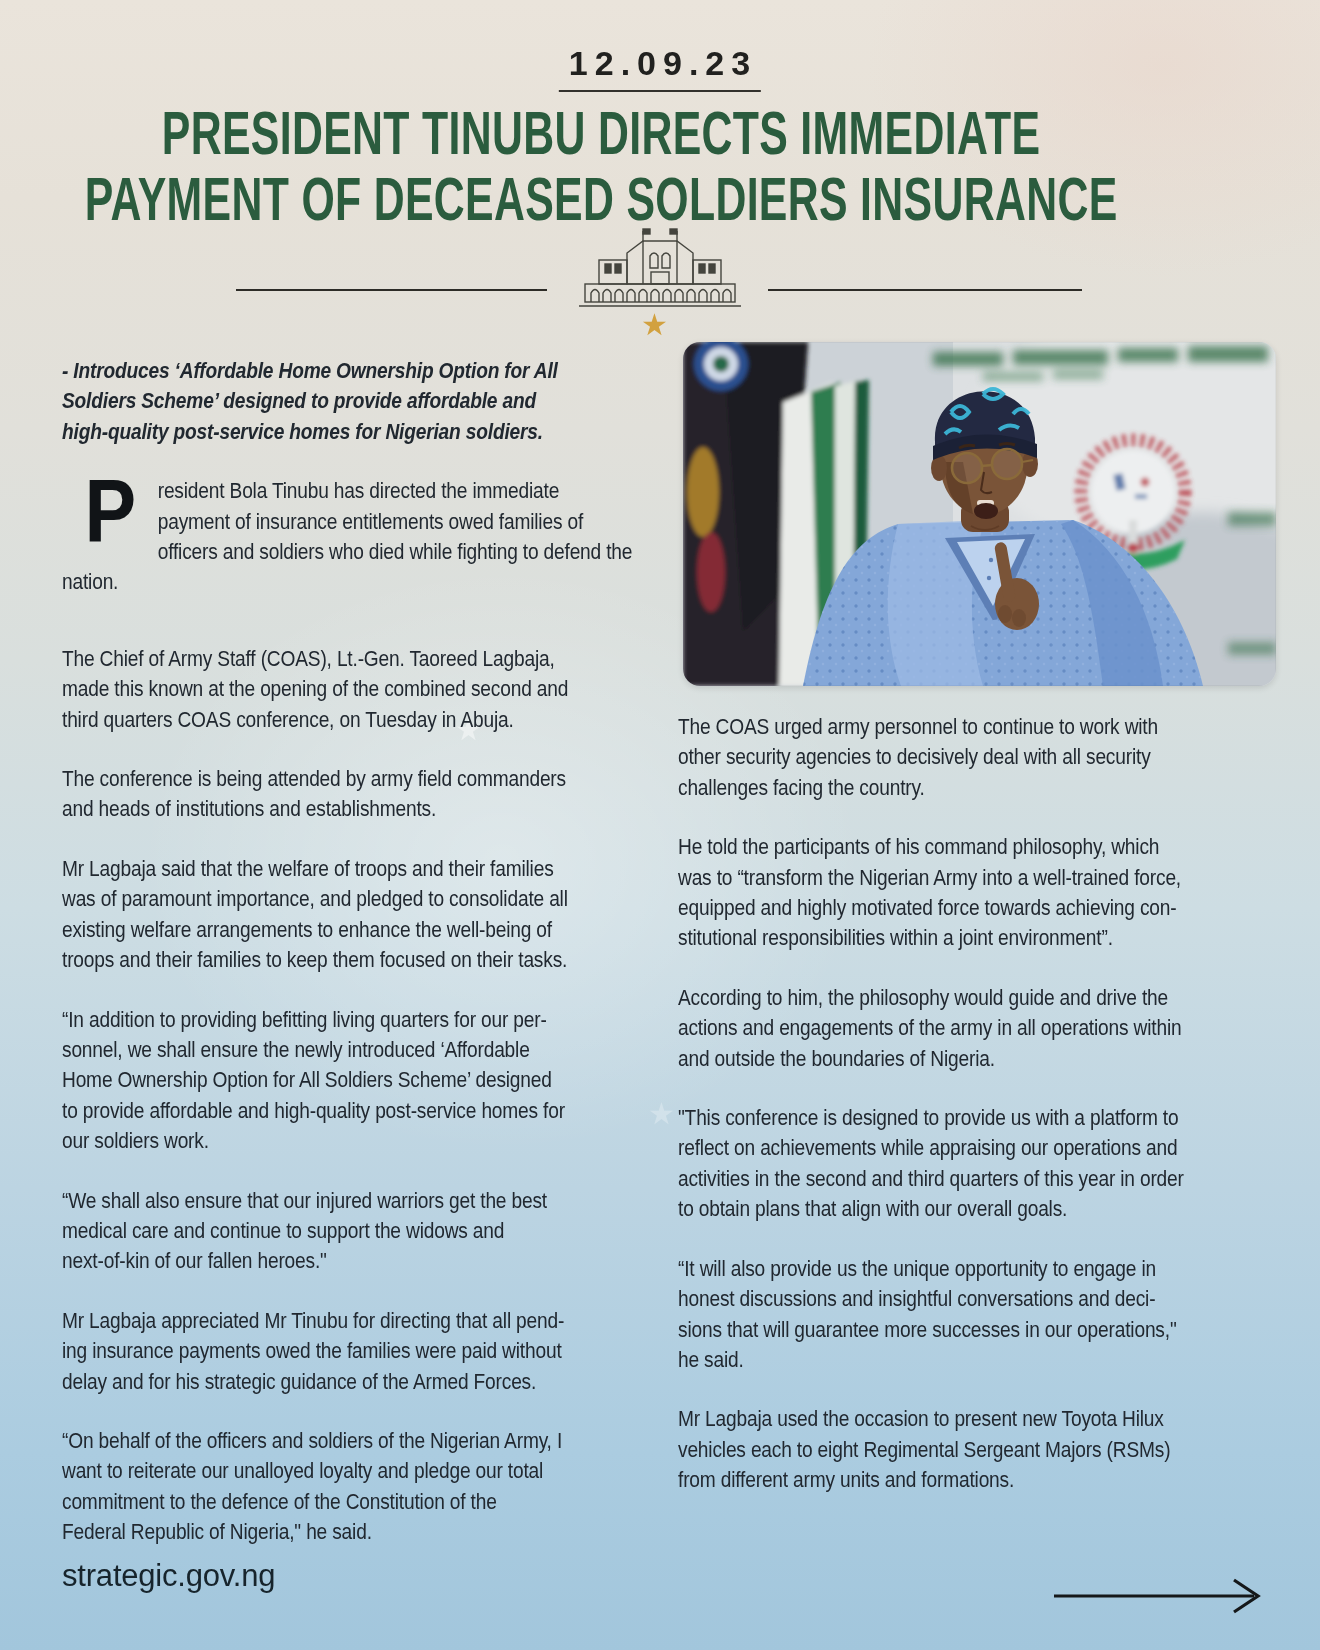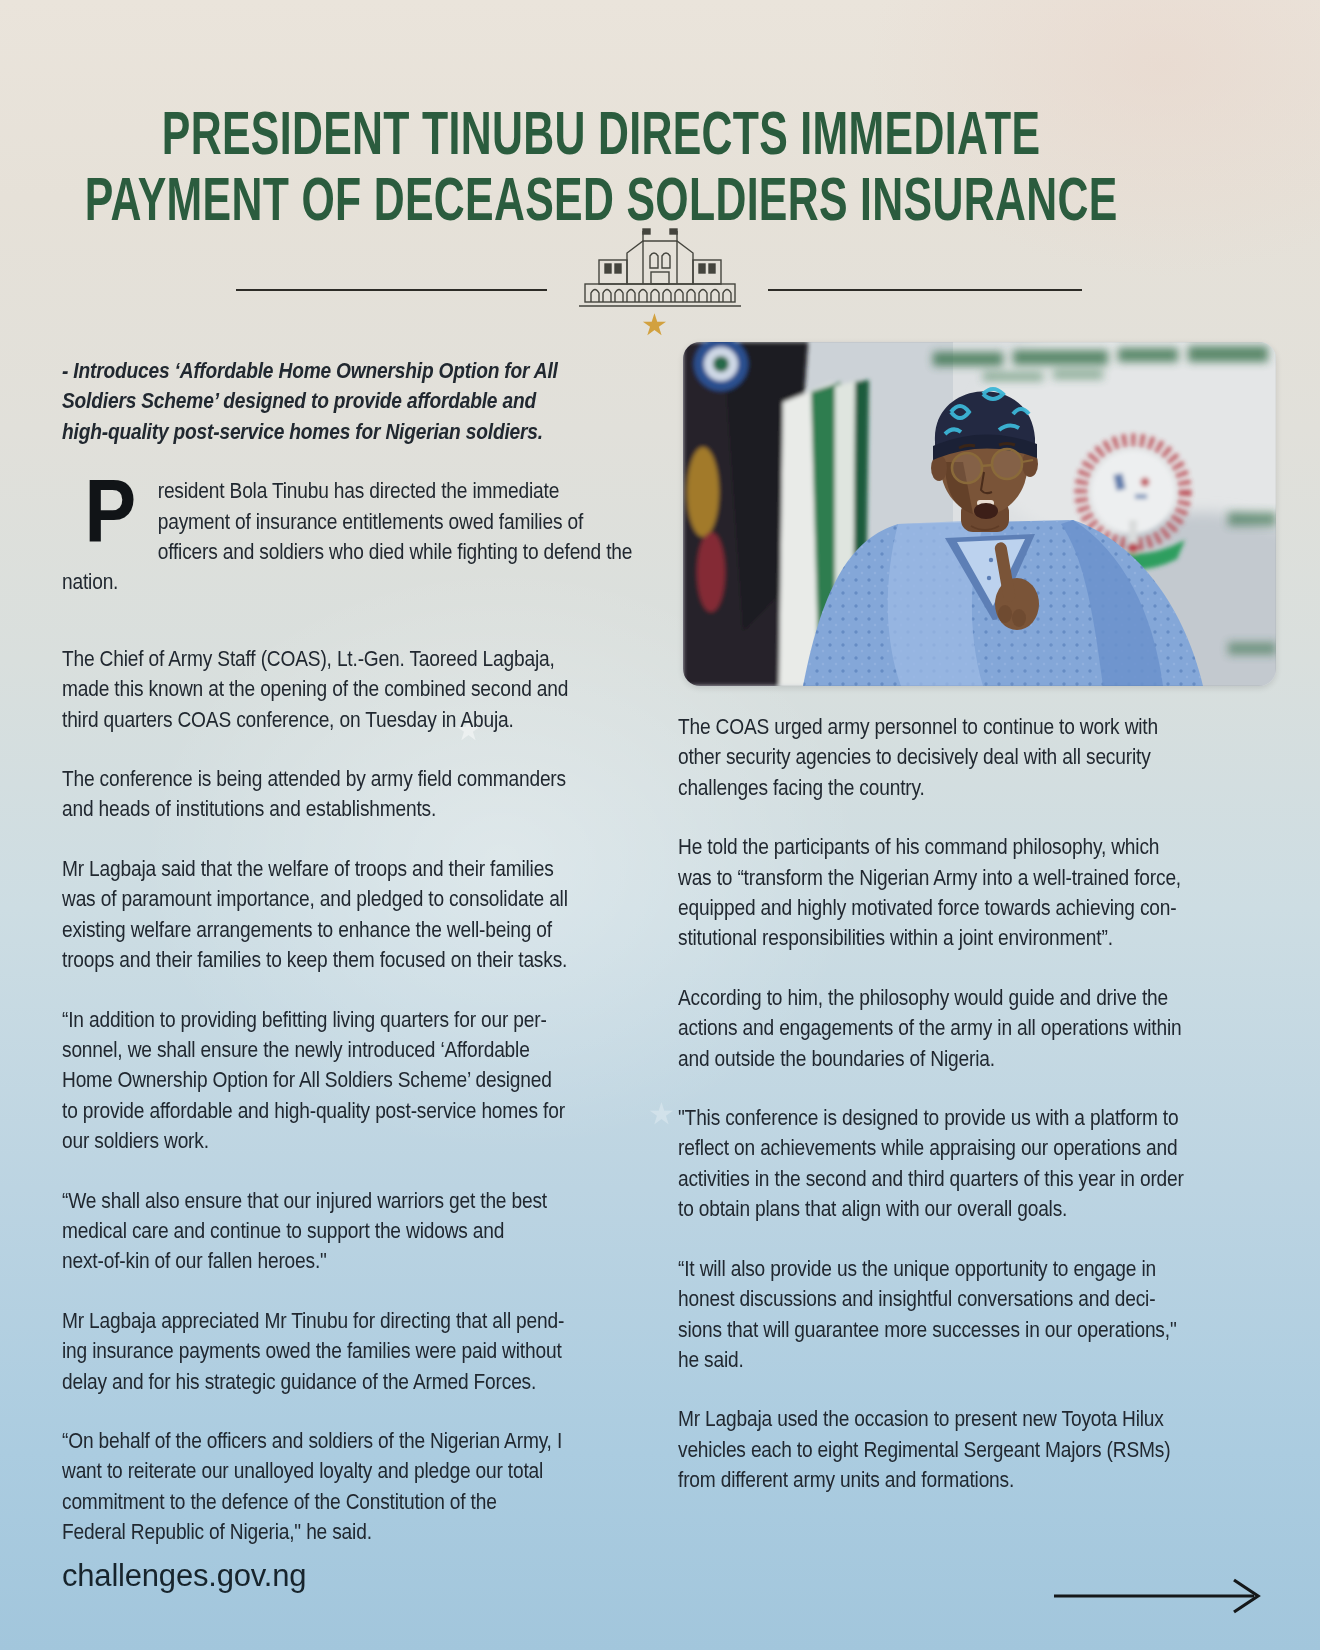--- a/index.html
+++ b/index.html
@@ -67,20 +67,21 @@
 </style>
 </head>
 <body>
 
 <div class="page">
 
   <div class="wm-star" style="left:455px;top:712px;">★</div>
   <div class="wm-star" style="left:648px;top:1096px;opacity:.6;">★</div>
   <div class="wm-star" style="left:1068px;top:622px;opacity:.5;">★</div>
 
+  <div class="date">12.09.23</div>
   <div class="headline">
     <div>PRESIDENT TINUBU DIRECTS IMMEDIATE</div>
     <div>PAYMENT OF DECEASED SOLDIERS INSURANCE</div>
   </div>
 
   <div class="ornament-line left"></div>
   <div class="ornament-line right"></div>
 
   <div class="building">
     <svg width="190" height="84" viewBox="0 0 190 84" fill="none" stroke="#45453e" stroke-width="1.4">
@@ -263,21 +264,21 @@
 to obtain plans that align with our overall goals.</p>
     <p>“It will also provide us the unique opportunity to engage in
 honest discussions and insightful conversations and deci-
 sions that will guarantee more successes in our operations,"
 he said.</p>
     <p>Mr Lagbaja used the occasion to present new Toyota Hilux
 vehicles each to eight Regimental Sergeant Majors (RSMs)
 from different army units and formations.</p>
   </div>
 
-  <div class="website">challenges.gov.ng</div>
+  <div class="website">strategic.gov.ng</div>
   <div class="next-arrow">
     <svg width="220" height="44" viewBox="0 0 220 44" fill="none" stroke="#15181a" stroke-width="3.2">
       <line x1="4" y1="22" x2="204" y2="22"></line>
       <polyline points="184,6 208,22 184,38" fill="none"></polyline>
     </svg>
   </div>
 
 </div>
 
 </body></html>

